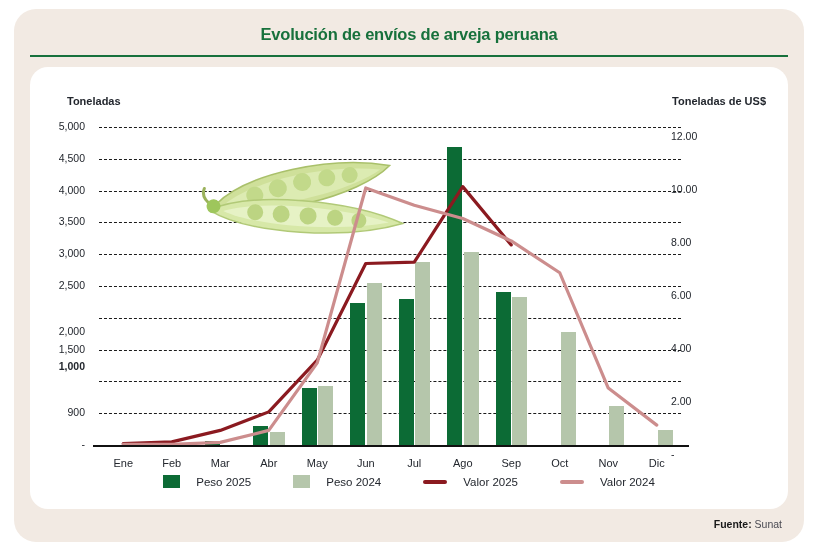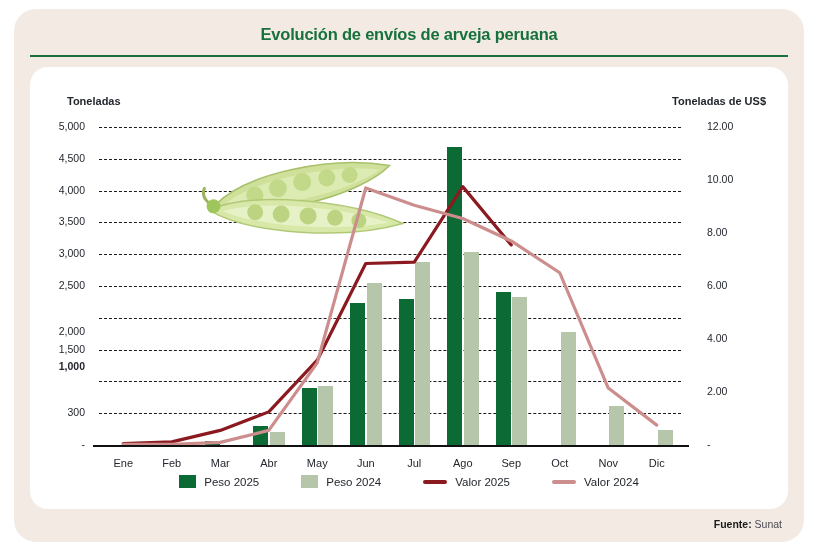--- a/index.html
+++ b/index.html
@@ -87,21 +87,21 @@
 
   
   .ytick {
     position: absolute;
     font-size: 10.5px;
     color: #23272e;
     white-space: nowrap;
     line-height: 1;
   }
   .ytick-left  { right: 596px; text-align: right; width: 60px; }
-  .ytick-right { left: 608px;  text-align: left;  width: 60px; }
+  .ytick-right { left: 572px;  text-align: left;  width: 60px; margin-top: 10px; }
 
   
   .xtick {
     position: absolute;
     top: 330px;
     font-size: 11px;
     color: #23272e;
     text-align: center;
     width: 48px;
   }
@@ -128,21 +128,21 @@
     left: 0; top: 408px;
     width: 758px;
     display: flex;
     justify-content: center;
     align-items: center;
     gap: 42px;
   }
   .legend-item {
     display: flex;
     align-items: center;
-    gap: 8px;
+    gap: 16px;
     font-size: 11.5px;
     color: #23272e;
   }
   .swatch-box {
     width: 17px; height: 13px;
     display: inline-block;
   }
   .swatch-line {
     width: 24px; height: 4px;
     display: inline-block;
@@ -180,21 +180,21 @@
             <div class="gridline" style="top: 190.8px;"></div>
             <div class="gridline" style="top: 159px;"></div>
             <div class="gridline" style="top: 127.2px;"></div>
             <div class="gridline" style="top: 95.4px;"></div>
             <div class="gridline" style="top: 63.6px;"></div>
             <div class="gridline" style="top: 31.8px;"></div>
             <div class="gridline" style="top: 0px;"></div>
           </div>
         <div id="yticks-left">
             <div class="ytick ytick-left" style="top: 312px;">-</div>
-            <div class="ytick ytick-left" style="top: 280.2px;">300</div>
+            <div class="ytick ytick-left" style="top: 280.2px;">900</div>
             <div class="ytick ytick-left" style="top: 234px; font-weight: bold;">1,000</div>
             <div class="ytick ytick-left" style="top: 216.6px;">1,500</div>
             <div class="ytick ytick-left" style="top: 184.8px; margin-top: 14px;">2,000</div>
             <div class="ytick ytick-left" style="top: 153px;">2,500</div>
             <div class="ytick ytick-left" style="top: 121.2px;">3,000</div>
             <div class="ytick ytick-left" style="top: 89.4px;">3,500</div>
             <div class="ytick ytick-left" style="top: 57.6px; text-align: right;">4,000</div>
             <div class="ytick ytick-left" style="top: 25.8px;">4,500</div>
             <div class="ytick ytick-left" style="top: -6px;">5,000</div>
           </div>

